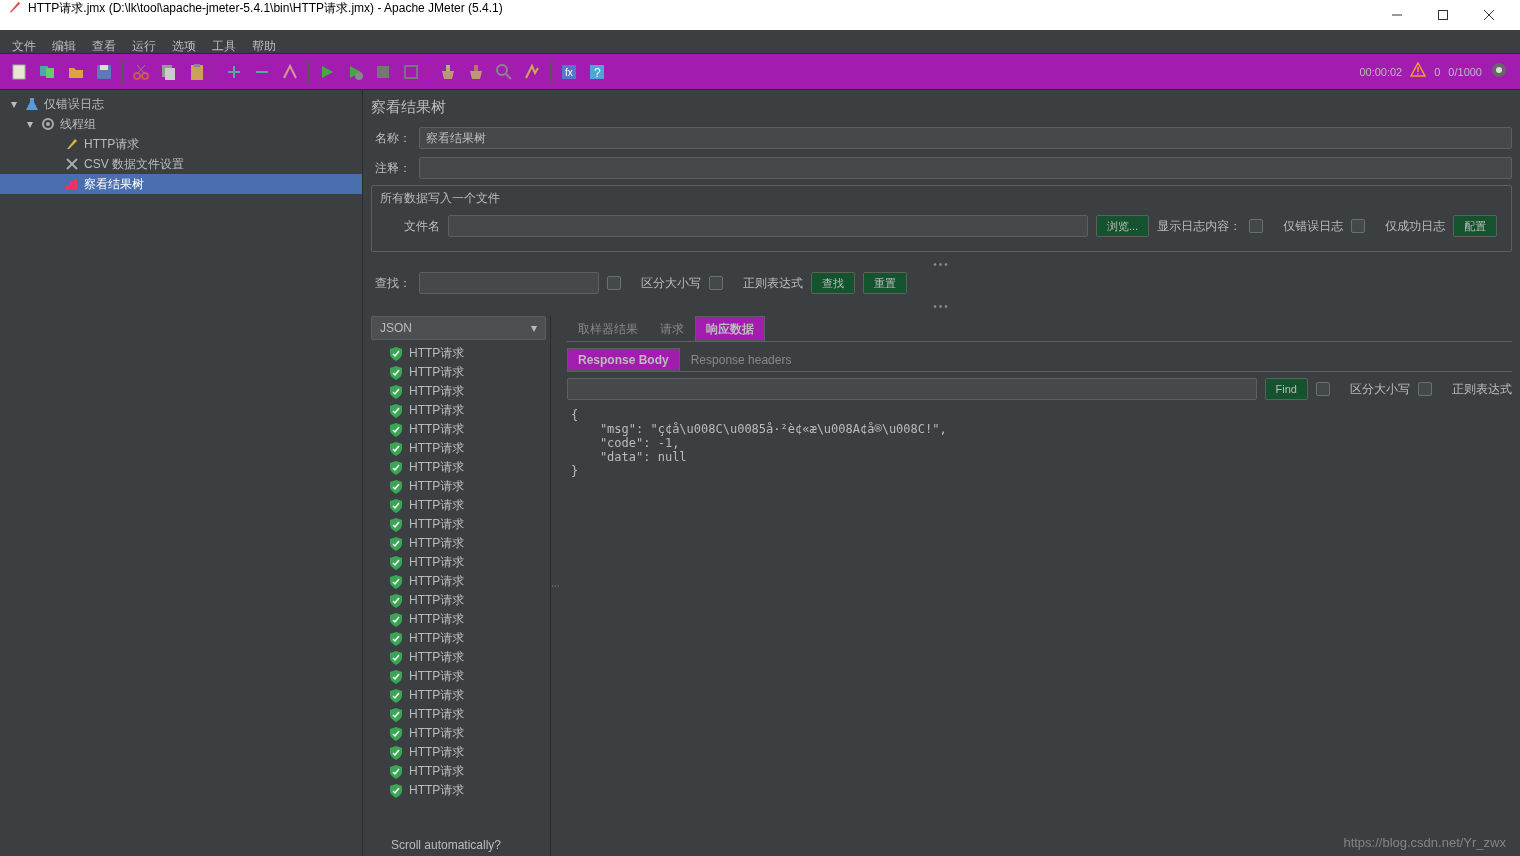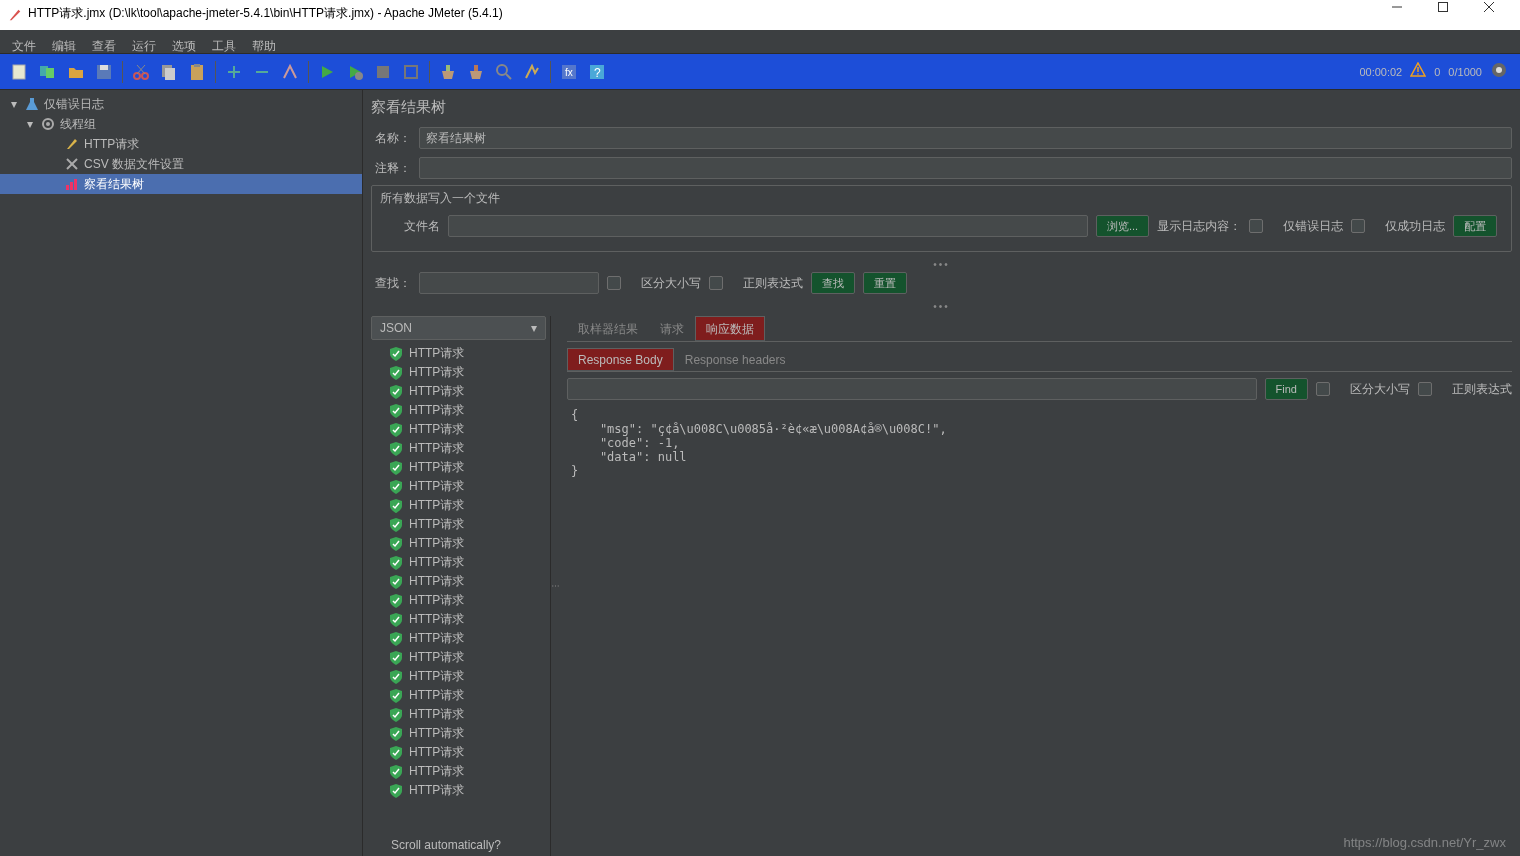--- a/index.html
+++ b/index.html
@@ -1,30 +1,30 @@
 <!DOCTYPE html>
 <html><head>
 <meta charset="utf-8">
 <style>
 * { margin: 0; padding: 0; box-sizing: border-box; font-family: "Segoe UI", Arial, sans-serif; }
 body { background: #3c3f41; color: #bbbbbb; font-size: 12px; overflow: hidden; width: 1520px; height: 856px; }
 
 
-.titlebar { height: 30px; background: #ffffff; display: flex; align-items: flex-end; padding: 8px 8px; color: #000; font-size: 12px; }
+.titlebar { height: 30px; background: #ffffff; display: flex; align-items: flex-start; padding: 0 8px; color: #000; font-size: 12px; }
 .titlebar .feather { width: 14px; height: 14px; margin-right: 6px; }
 .titlebar .spacer { flex: 1; }
 .titlebar .win-btn { width: 46px; height: 30px; display: flex; align-items: center; justify-content: center; font-size: 14px; color: #333; }
 .titlebar .win-btn svg { width: 10px; height: 10px; }
 
 
 .menubar { height: 24px; background: #3c3f41; display: flex; align-items: center; padding: 0 4px; border-bottom: 1px solid #2b2b2b; }
 .menubar .item { padding: 2px 8px; color: #bbbbbb; font-size: 12px; margin-top: 10px; }
 
 
-.toolbar { height: 36px; background: #1d4ed8; display: flex; align-items: center; padding: 0 6px; border-bottom: 1px solid #2b2b2b; }
+.toolbar { height: 36px; background: #a21caf; display: flex; align-items: center; padding: 0 6px; border-bottom: 1px solid #2b2b2b; }
 .toolbar .tbtn { width: 26px; height: 26px; display: flex; align-items: center; justify-content: center; margin: 0 1px; border-radius: 2px; }
 .toolbar .sep { width: 1px; height: 22px; background: #555; margin: 0 4px; }
 .toolbar .right { margin-left: auto; display: flex; align-items: center; gap: 8px; padding-right: 6px; }
 .toolbar .timer { color: #bbbbbb; font-size: 11px; }
 .toolbar .warn { color: #f0a020; }
 .toolbar .count { color: #bbbbbb; font-size: 11px; }
 
 
 .content { display: flex; height: calc(100% - 90px); }
 .sidebar { width: 363px; background: #3c3f41; border-right: 1px solid #2b2b2b; padding-top: 4px; }
@@ -54,21 +54,21 @@
 .results { width: 180px; display: flex; flex-direction: column; border-right: 1px solid #2b2b2b; padding-right: 4px; }
 .renderer-sel { height: 24px; background: #4c5052; border: 1px solid #5e6060; border-radius: 2px; display: flex; align-items: center; justify-content: space-between; padding: 0 8px; color: #bbbbbb; font-size: 12px; }
 .results-list { flex: 1; overflow-y: auto; margin-top: 4px; }
 .result-row { display: flex; align-items: center; height: 19px; padding-left: 18px; font-size: 12px; color: #bbbbbb; }
 .shield-ico { width: 14px; height: 14px; margin-right: 6px; }
 .scroll-auto { display: flex; align-items: center; gap: 6px; padding: 4px 2px 4px 14px; color: #bbbbbb; font-size: 12px; }
 
 .detail { flex: 1; display: flex; flex-direction: column; padding-left: 8px; min-width: 0; position: relative; }
 .tabs { display: flex; height: 26px; border-bottom: 1px solid #5e6060; }
 .tab { padding: 4px 10px; color: #888; font-size: 12px; border: 1px solid transparent; }
-.tab.active { background: #7f1d1d; border: 1px solid #5e6060; border-bottom: 1px solid #515658; color: #bbbbbb; }
+.tab.active { background: #a21caf; border: 1px solid #5e6060; border-bottom: 1px solid #515658; color: #bbbbbb; font-weight: bold; }
 .subtabs { display: flex; height: 24px; margin-top: 6px; border-bottom: 1px solid #5e6060; }
 .find-row { display: flex; align-items: center; gap: 8px; margin-top: 6px; }
 .find-row .input { flex: 1; }
 .response-body { flex: 1; background: #3c3f41; padding: 8px 4px; font-family: Consolas, monospace; font-size: 12px; color: #bbbbbb; white-space: pre; overflow: auto; }
 
 .dragh { width: 8px; display:flex; align-items:center; justify-content:center; color:#888; writing-mode: vertical-rl; font-size:8px; }
 .watermark { position: fixed; bottom: 6px; right: 14px; color: rgba(200,200,200,0.5); font-size: 13px; }
 </style>
 </head>
 <body>

